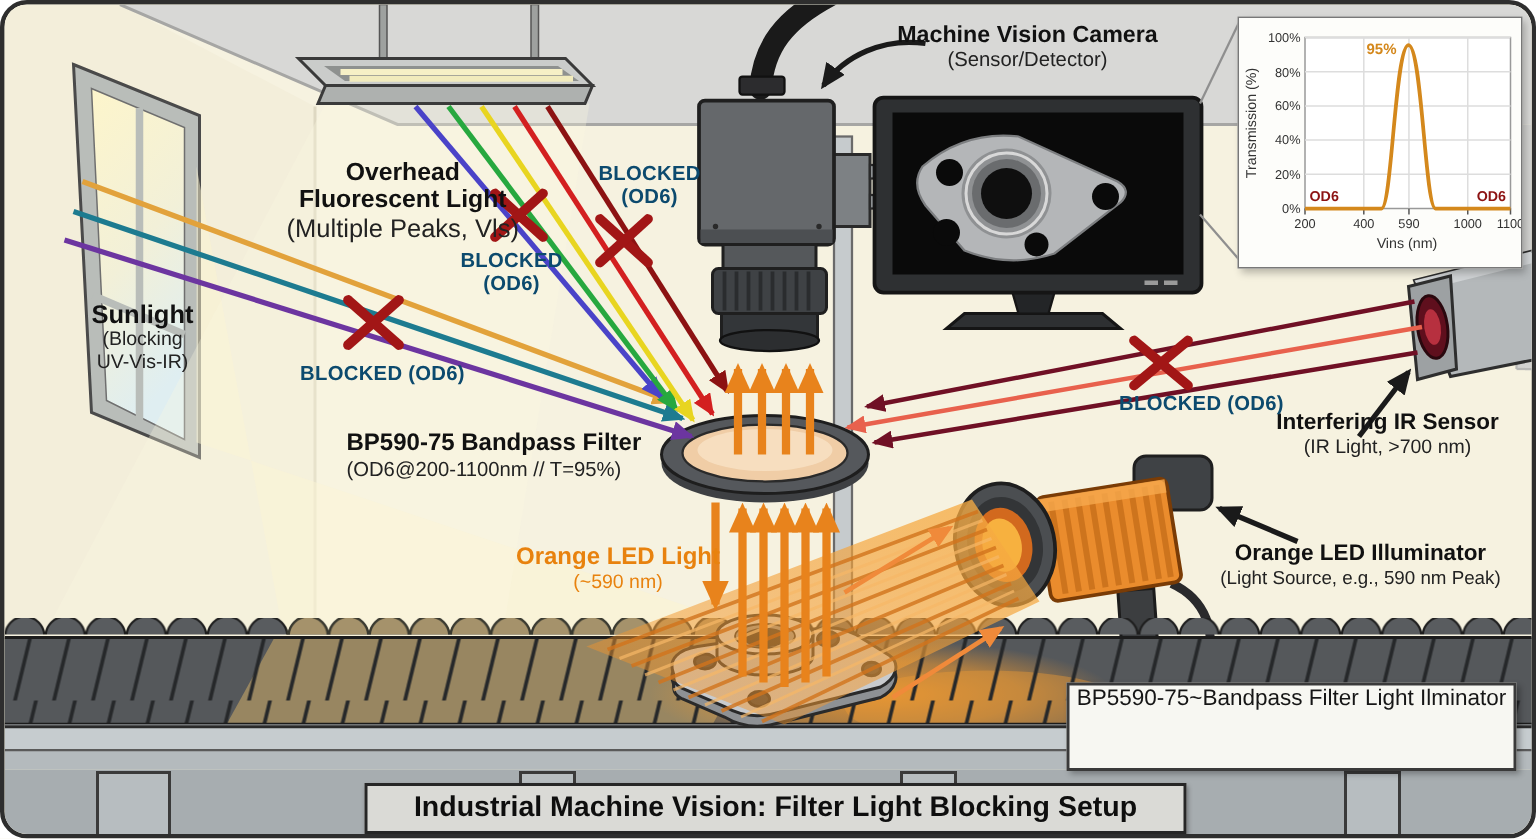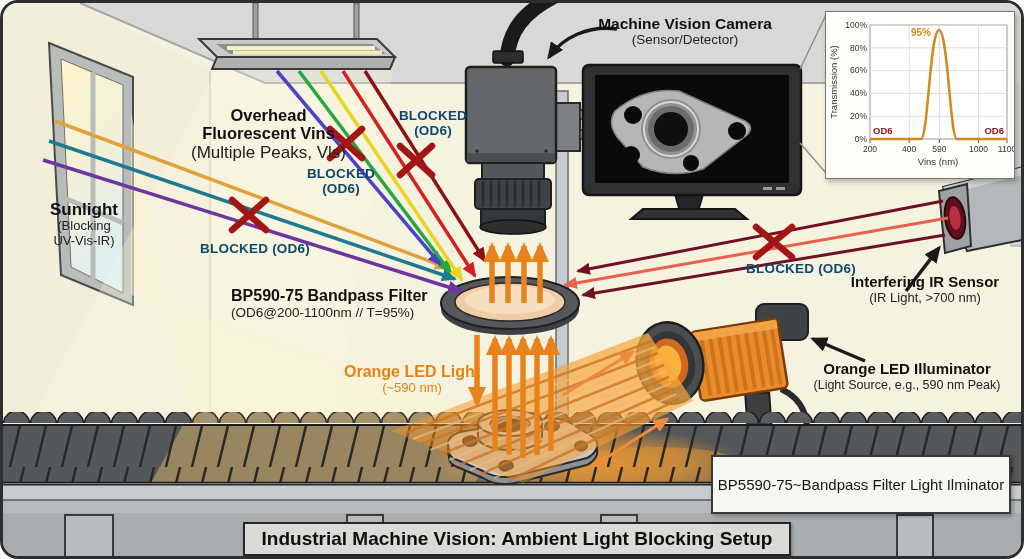--- a/index.html
+++ b/index.html
@@ -10,22 +10,22 @@
   .lbl .t{font-weight:700;}
   .lbl .s{font-weight:400;color:#222;}
   .blocked{position:absolute;color:#0c4a6e;font-weight:700;text-align:center;line-height:1.1;
            letter-spacing:.2px;}
   #filter-label{text-align:left;}
   #led-label{color:#e8820e;}
   #led-label .s{color:#e8820e;}
   #chart-box{position:absolute;left:822px;top:8px;width:188px;height:166px;background:#fdfdfa;
              border:1.5px solid #787878;box-shadow:2px 3px 5px rgba(0,0,0,.25);}
   #bottom-box{position:absolute;left:708px;top:452px;width:300px;height:59px;background:#f7f7f2;
-              border:2px solid #3a3a3a;box-sizing:border-box;text-align:center;color:#161616;
-              display:flex;flex-direction:column;justify-content:center;box-shadow:2px 2px 4px rgba(0,0,0,.3);}
+              border:2px solid #3a3a3a;box-sizing:border-box;color:#161616;
+              display:flex;justify-content:center;box-shadow:2px 2px 4px rgba(0,0,0,.3);}
   #bottom-box .l1{font-size:15px;}
   #bottom-box .l2{font-size:13px;margin-top:2px;}
   #title-box{position:absolute;left:240px;top:519px;width:548px;height:34px;background:#dadad6;
              border:2px solid #262626;box-sizing:border-box;text-align:center;font-size:19px;
              font-weight:700;color:#0e0e0e;line-height:30px;box-shadow:1px 2px 3px rgba(0,0,0,.35);}
   svg text{font-family:"Liberation Sans",sans-serif;}
 </style>
 </head>
 <body>
 
@@ -329,29 +329,29 @@
     <line x1="797" y1="66" x2="823" y2="12"></line>
         <line x1="797" y1="140" x2="823" y2="170"></line>
   </g>
   <g stroke="#1a1a1a" stroke-width="3.5" fill="none">
     <path d="M614,26 C586,22 560,34 546,54" marker-end="url(#ah_blk)"></path>
     <line x1="862" y1="358" x2="810" y2="336" marker-end="url(#ah_blk)"></line>
     <line x1="903" y1="288" x2="936" y2="245" marker-end="url(#ah_blk)"></line>
   </g>
 </svg>
 
-<div class="lbl" id="sun-label" style="left:22px;top:197px;width:118px;">
+<div class="lbl" id="sun-label" style="left:33px;top:197px;width:118px;">
   <div class="t" style="font-size:17px;">Sunlight</div>
   <div class="s" style="font-size:13px;">(Blocking</div>
   <div class="s" style="font-size:13px;">UV-Vis-IR)</div>
 </div>
 
 <div class="lbl" style="left:178px;top:103px;width:175px;">
   <div class="t" style="font-size:16.5px;">Overhead</div>
-  <div class="t" style="font-size:16.5px;">Fluorescent Vins</div>
+  <div class="t" style="font-size:16.5px;">Fluorescent Light</div>
   <div class="s" style="font-size:17px;">(Multiple Peaks, Vls)</div>
 </div>
 
 <div class="lbl" style="left:584px;top:12px;width:196px;">
   <div class="t" style="font-size:15.5px;">Machine Vision Camera</div>
   <div class="s" style="font-size:13.5px;">(Sensor/Detector)</div>
 </div>
 
 <div class="lbl" id="filter-label" style="left:228px;top:284px;width:206px;">
   <div class="t" style="font-size:16px;">BP590-75 Bandpass Filter</div>
@@ -425,15 +425,15 @@
     <text x="105" y="24" font-size="10" font-weight="bold" fill="#d4881c" text-anchor="end">95%</text>
     <text x="47" y="122" font-size="9.5" font-weight="bold" fill="#8c1212">OD6</text>
     <text x="178" y="122" font-size="9.5" font-weight="bold" fill="#8c1212" text-anchor="end">OD6</text>
   </svg>
 </div>
 
 <div id="bottom-box">
   <div class="l1">BP5590-75~Bandpass Filter Light Ilminator</div>
 </div>
 
-<div id="title-box">Industrial Machine Vision: Ambient Light Blocking Setup</div>
+<div id="title-box">Industrial Machine Vision: Filter Light Blocking Setup</div>
 
 </div>
 
 </body></html>

